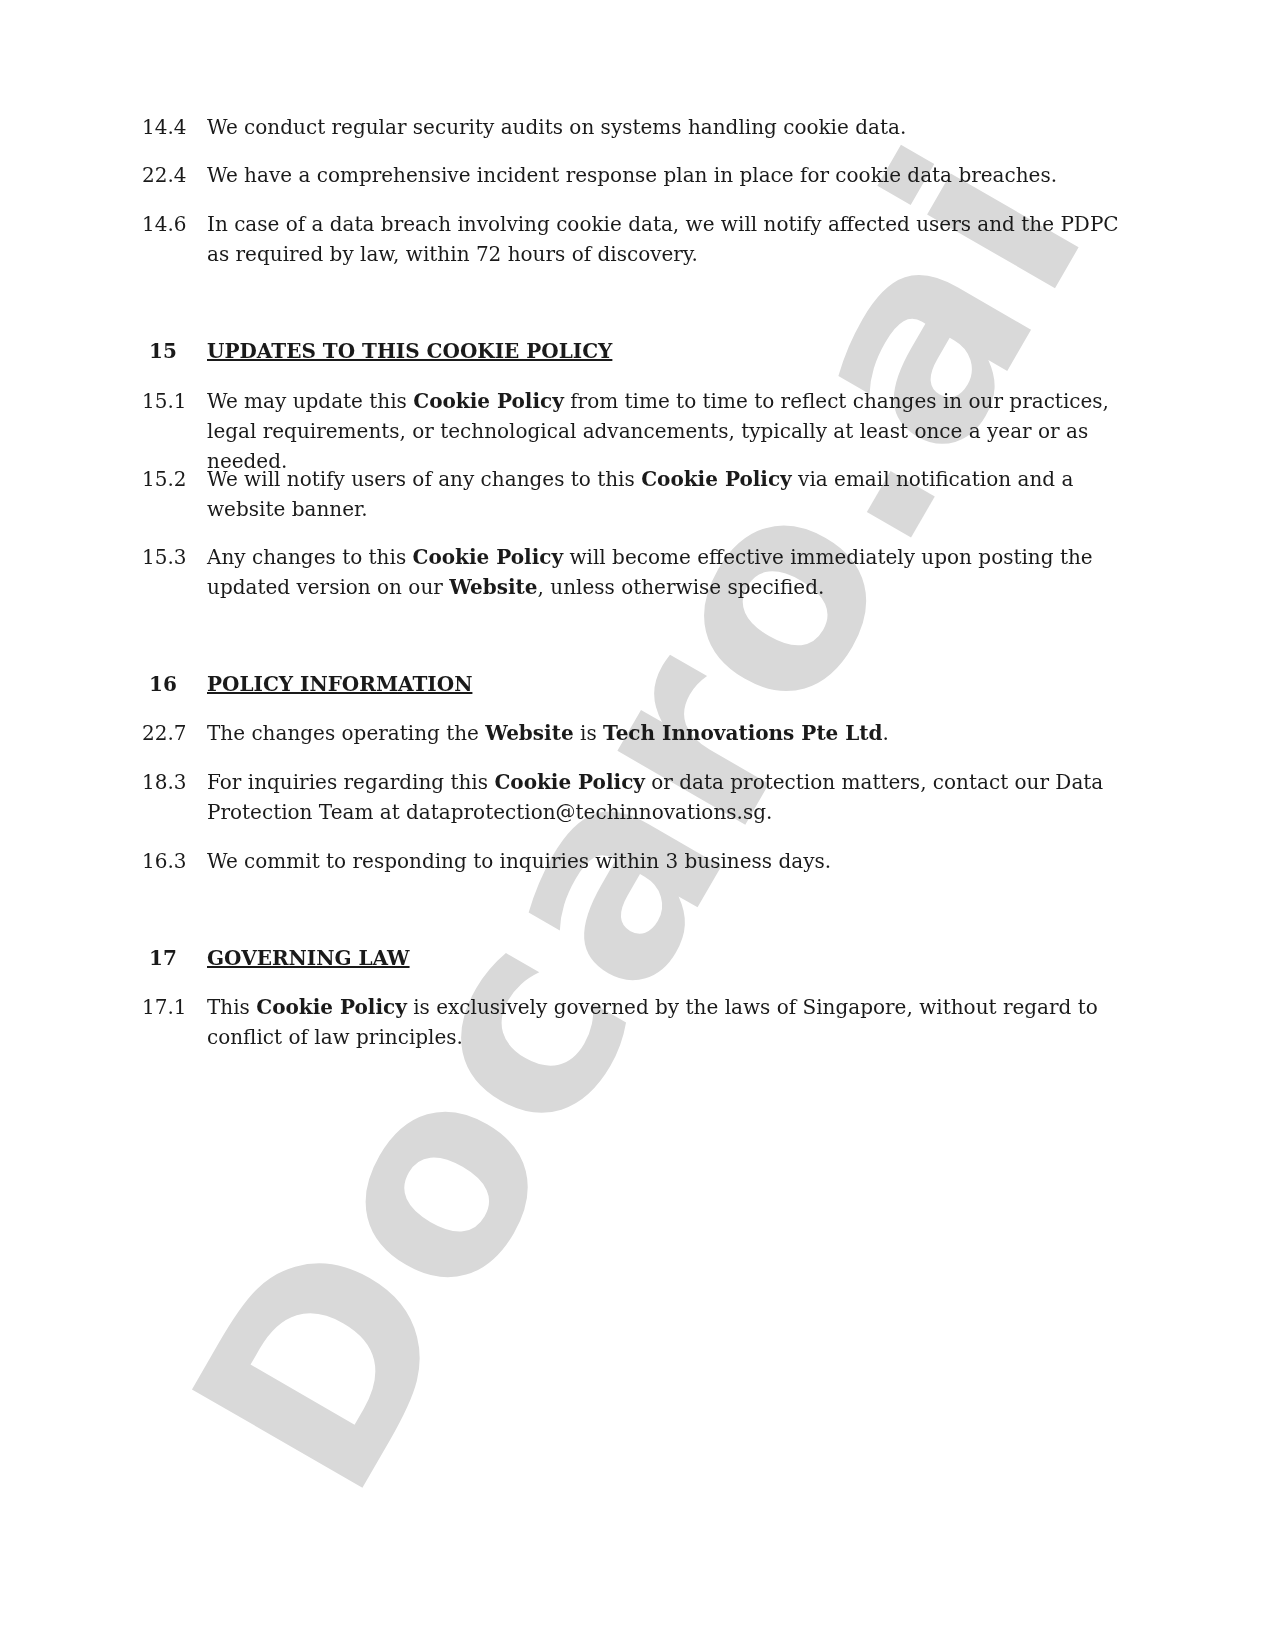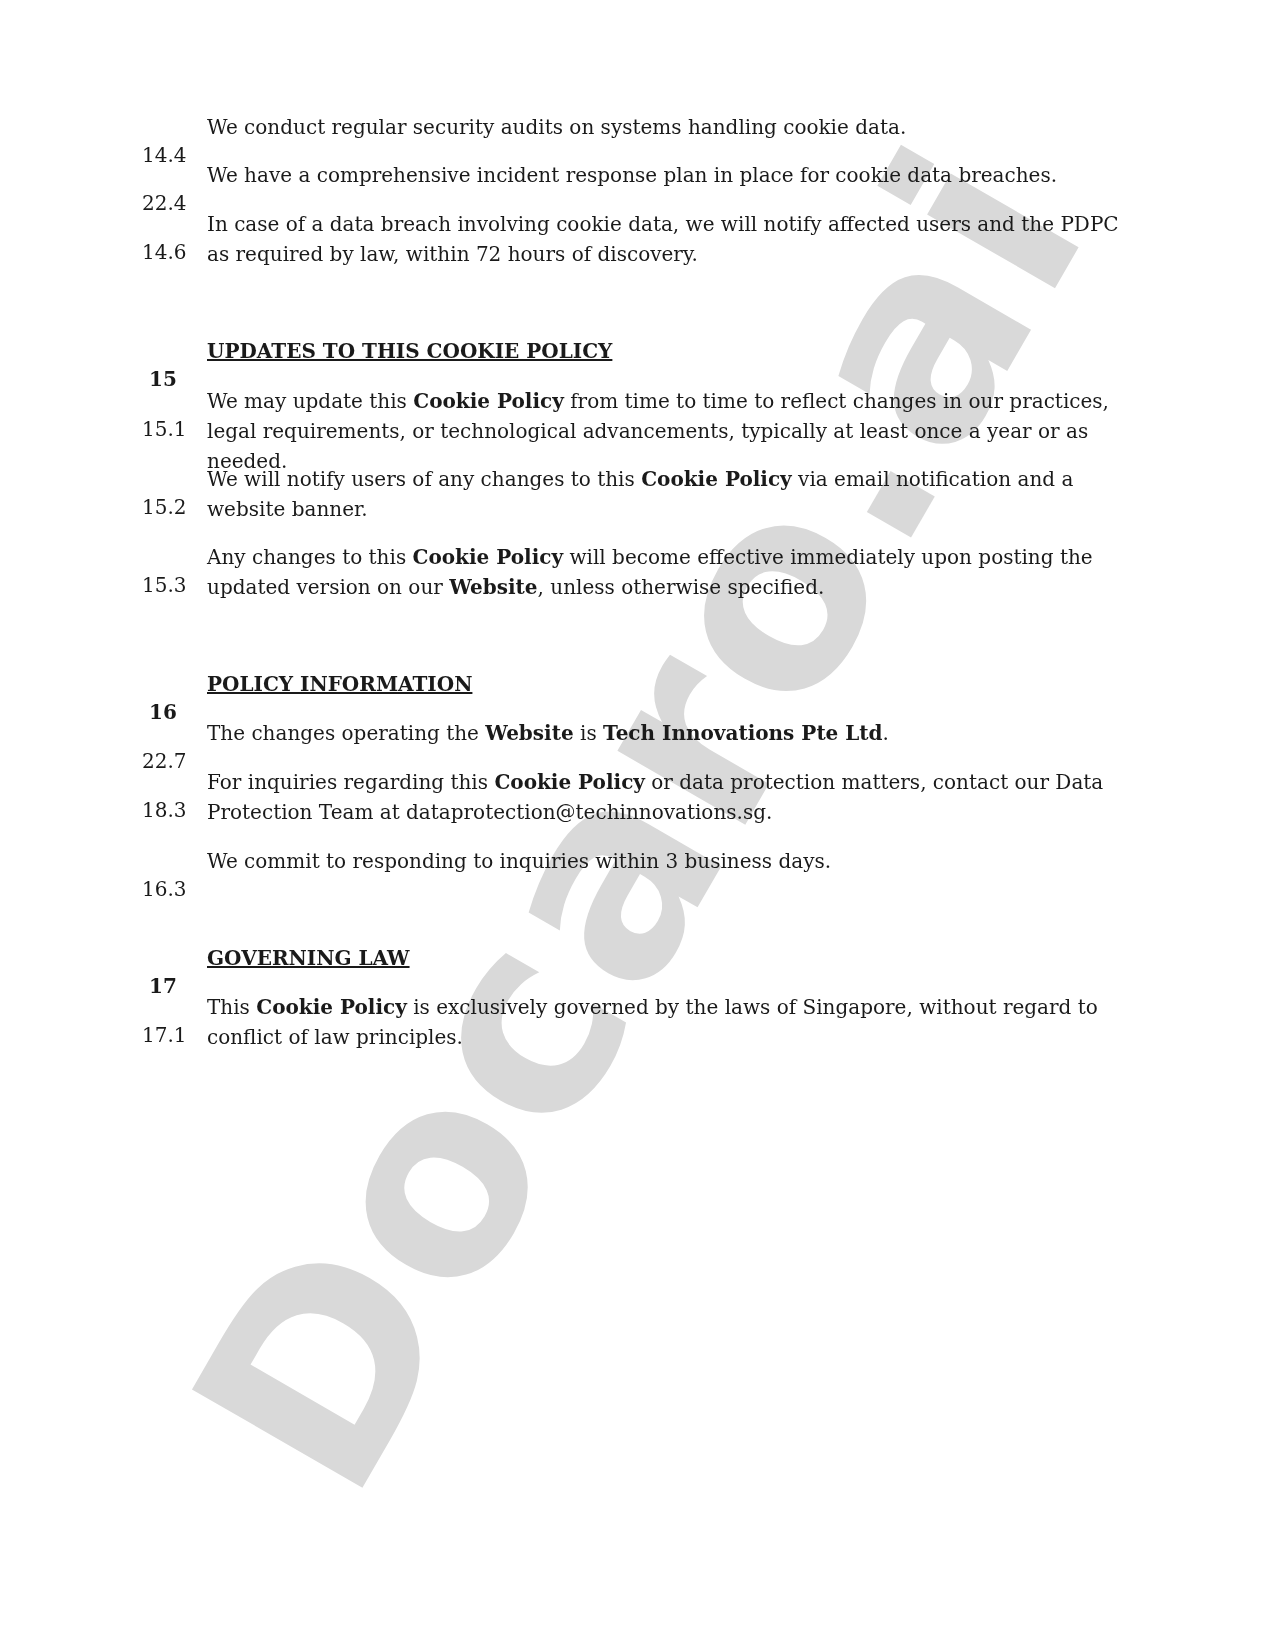--- a/index.html
+++ b/index.html
@@ -4,21 +4,21 @@
 <style>
   html, body { margin:0; padding:0; background:#ffffff; }
   body { width:1275px; height:1650px; position:relative; overflow:hidden;
          font-family:"DejaVu Serif","Liberation Serif",serif; color:#1a1a1a; }
   .watermark { position:absolute; left:0; top:0; width:1275px; height:1650px; pointer-events:none; z-index:0; }
   .watermark span { position:absolute; left:640px; top:820px; transform:translate(-50%,-50%) rotate(-60deg);
     font-family:"DejaVu Sans","Liberation Sans",sans-serif; font-weight:bold; font-size:270px;
     color:#d9d9d9; white-space:nowrap; letter-spacing:4px; }
   .content { position:absolute; left:0; top:0; width:1275px; z-index:1; }
   .item { position:absolute; left:142px; width:980px; font-size:20px; line-height:30px; }
-  .num { position:absolute; left:0; top:0; width:56px;margin-top:28px; }
+  .num { position:absolute; left:0; top:0; width:56px; }
   .txt { position:absolute; left:65px; top:0; width:915px; }
   .heading .num { font-weight:bold; text-align:center; width:42px; }
   .heading .txt { font-weight:bold;text-decoration:underline; }
   b { font-weight:bold; }
 </style>
 </head>
 <body>
 
 <div class="watermark">
     <span>Docaro.ai</span>

